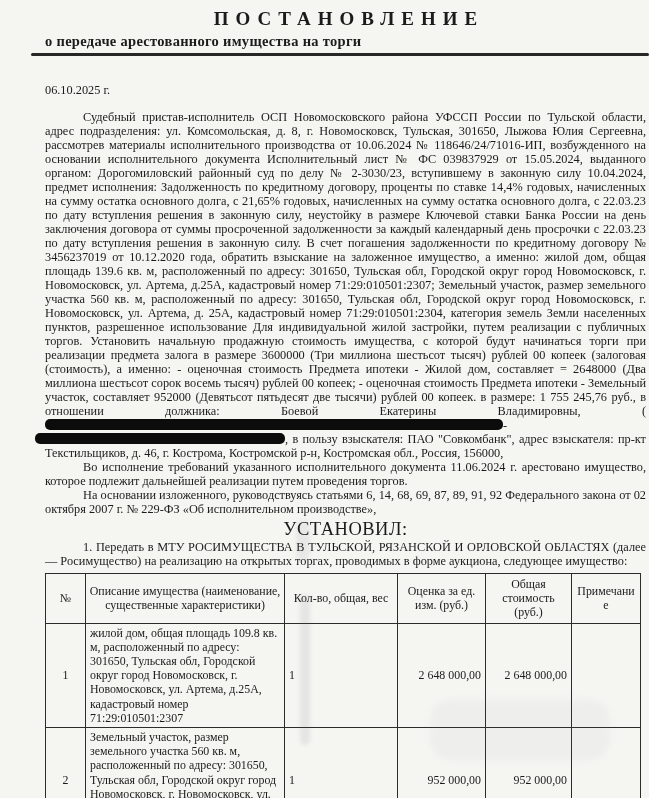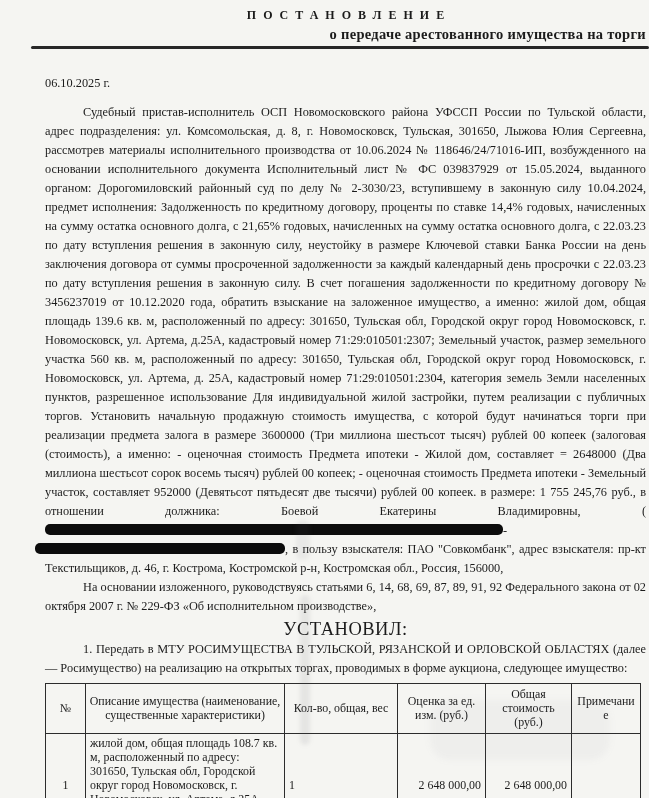--- a/index.html
+++ b/index.html
@@ -7,34 +7,34 @@
   body{
     font-family:"Liberation Serif", serif;
     background:#f5f5f2;
     color:#1b1b1b;
     overflow:hidden;
     position:relative;
     -webkit-font-smoothing:antialiased;
   }
   .page{ padding:8px 3px 0 45px; position:relative; }
   .doc-title{
-    text-align:center; font-weight:bold; font-size:12px;
+    text-align:center; font-weight:bold; font-size:19px;
     letter-spacing:7px; padding-left:7px;
   }
   .doc-subtitle{
-    text-align:right; font-weight:bold; font-size:14.5px;
+    text-align:left; font-weight:bold; font-size:14.5px;
     margin-top:3px; letter-spacing:.3px;
   }
   .title-rule{
     height:3px; background:#272727; margin:3px -3px 0 -14px;
     border-radius:2px;
   }
   .doc-date{ font-size:12.3px; margin-top:27px; }
   .body-text{
-    font-size:12.3px; line-height:19px; text-align:justify;
+    font-size:12.3px; line-height:14px; text-align:justify;
   }
   .mt{ margin-top:12px; }
   .indent{ text-indent:38px; }
   .redaction{
     display:inline-block; background:#0c0c0c; height:11px;
     border-radius:5px; vertical-align:baseline; position:relative; top:1px;
   }
   .r1{ width:458px; }
   .r2{ width:250px; margin-left:-10px; }
   .sec-heading{
@@ -74,20 +74,21 @@
 
   <div class="doc-subtitle">о передаче арестованного имущества на торги</div>
 
   <div class="title-rule"></div>
 
   <div class="doc-date">06.10.2025 г.</div>
 
   <p class="body-text mt indent"><span>Судебный пристав-исполнитель ОСП Новомосковского района УФССП России по Тульской области, адрес подразделения: ул. Комсомольская, д. 8, г. Новомосковск, Тульская, 301650, Лыжова Юлия Сергеевна, рассмотрев материалы исполнительного производства от 10.06.2024 № 118646/24/71016-ИП, возбужденного на основании исполнительного документа Исполнительный лист № ФС 039837929 от 15.05.2024, выданного органом: Дорогомиловский районный суд по делу № 2-3030/23, вступившему в законную силу 10.04.2024, предмет исполнения: Задолженность по кредитному договору, проценты по ставке 14,4% годовых, начисленных на сумму остатка основного долга, с 21,65% годовых, начисленных на сумму остатка основного долга, с 22.03.23 по дату вступления решения в законную силу, неустойку в размере Ключевой ставки Банка России на день заключения договора от суммы просроченной задолженности за каждый календарный день просрочки с 22.03.23 по дату вступления решения в законную силу. В счет погашения задолженности по кредитному договору № 3456237019 от 10.12.2020 года, обратить взыскание на заложенное имущество, а именно: жилой дом, общая площадь 139.6 кв. м, расположенный по адресу: 301650, Тульская обл, Городской округ город Новомосковск, г. Новомосковск, ул. Артема, д.25А, кадастровый номер 71:29:010501:2307; Земельный участок, размер земельного участка 560 кв. м, расположенный по адресу: 301650, Тульская обл, Городской округ город Новомосковск, г. Новомосковск, ул. Артема, д. 25А, кадастровый номер 71:29:010501:2304, категория земель Земли населенных пунктов, разрешенное использование Для индивидуальной жилой застройки, путем реализации с публичных торгов. Установить начальную продажную стоимость имущества, с которой будут начинаться торги при реализации предмета залога в размере 3600000 (Три миллиона шестьсот тысяч) рублей 00 копеек (залоговая (стоимость), а именно: - оценочная стоимость Предмета ипотеки - Жилой дом, составляет = 2648000 (Два миллиона шестьсот сорок восемь тысяч) рублей 00 копеек; - оценочная стоимость Предмета ипотеки - Земельный участок, составляет 952000 (Девятьсот пятьдесят две тысячи) рублей 00 копеек. в размере: 1 755 245,76 руб., в отношении должника: Боевой Екатерины Владимировны, (</span><span class="redaction r1"></span><span>-</span> <span class="redaction r2"></span><span>, в пользу взыскателя: ПАО "Совкомбанк", адрес взыскателя: пр-кт Текстильщиков, д. 46, г. Кострома, Костромской р-н, Костромская обл., Россия, 156000,</span></p>
 
 
+  <p class="body-text indent">Во исполнение требований указанного исполнительного документа  11.06.2024 г. арестовано имущество, которое подлежит дальнейшей реализации путем проведения торгов.</p>
 
   <p class="body-text indent">На основании изложенного, руководствуясь статьями 6, 14, 68, 69, 87, 89, 91, 92 Федерального закона от 02 октября 2007 г. № 229-ФЗ «Об исполнительном производстве»,</p>
 
   <div class="sec-heading">УСТАНОВИЛ:</div>
 
   <p class="body-text indent">1. Передать в МТУ РОСИМУЩЕСТВА В ТУЛЬСКОЙ, РЯЗАНСКОЙ И ОРЛОВСКОЙ ОБЛАСТЯХ (далее — Росимущество) на реализацию на открытых торгах, проводимых в форме аукциона, следующее имущество:</p>
 
   <table class="goods" lang="ru">
     <colgroup>
       <col class="col-num">
@@ -103,21 +104,21 @@
         <th>Описание имущества (наименование, существенные характеристики)</th>
         <th>Кол-во, общая, вес</th>
         <th>Оценка за ед. изм. (руб.)</th>
         <th>Общая стоимость (руб.)</th>
         <th>Примечание</th>
       </tr>
     </thead>
     <tbody>
       <tr>
         <td class="c-num">1</td>
-        <td class="c-desc">жилой дом, общая площадь 108.7 кв. м, расположенный по адресу: 301650, Тульская обл, Городской округ город Новомосковск, г. Новомосковск, ул. Артема, д.25А, кадастровый номер 71:29:010501:2307</td>
+        <td class="c-desc">жилой дом, общая площадь 109.8 кв. м, расположенный по адресу: 301650, Тульская обл, Городской округ город Новомосковск, г. Новомосковск, ул. Артема, д.25А, кадастровый номер 71:29:010501:2307</td>
         <td class="c-qty">1</td>
         <td class="c-price">2 648 000,00</td>
         <td class="c-total">2 648 000,00</td>
         <td class="c-note"></td>
       </tr>
       <tr>
         <td class="c-num">2</td>
         <td class="c-desc">Земельный участок, размер земельного участка 560 кв. м, расположенный по адресу: 301650, Тульская обл, Городской округ город Новомосковск, г. Новомосковск, ул. Артема, д. 25А, кадастровый номер 71:29:010501:2304</td>
         <td class="c-qty">1</td>
         <td class="c-price">952 000,00</td>

